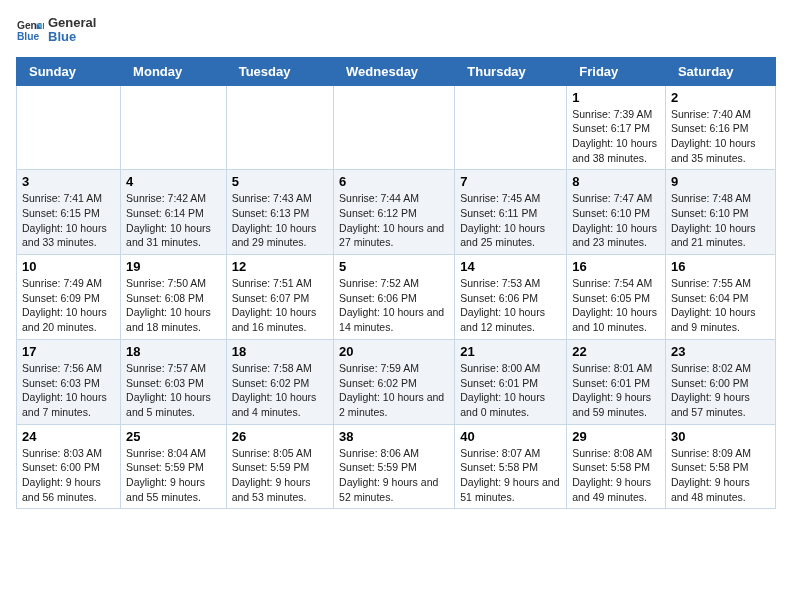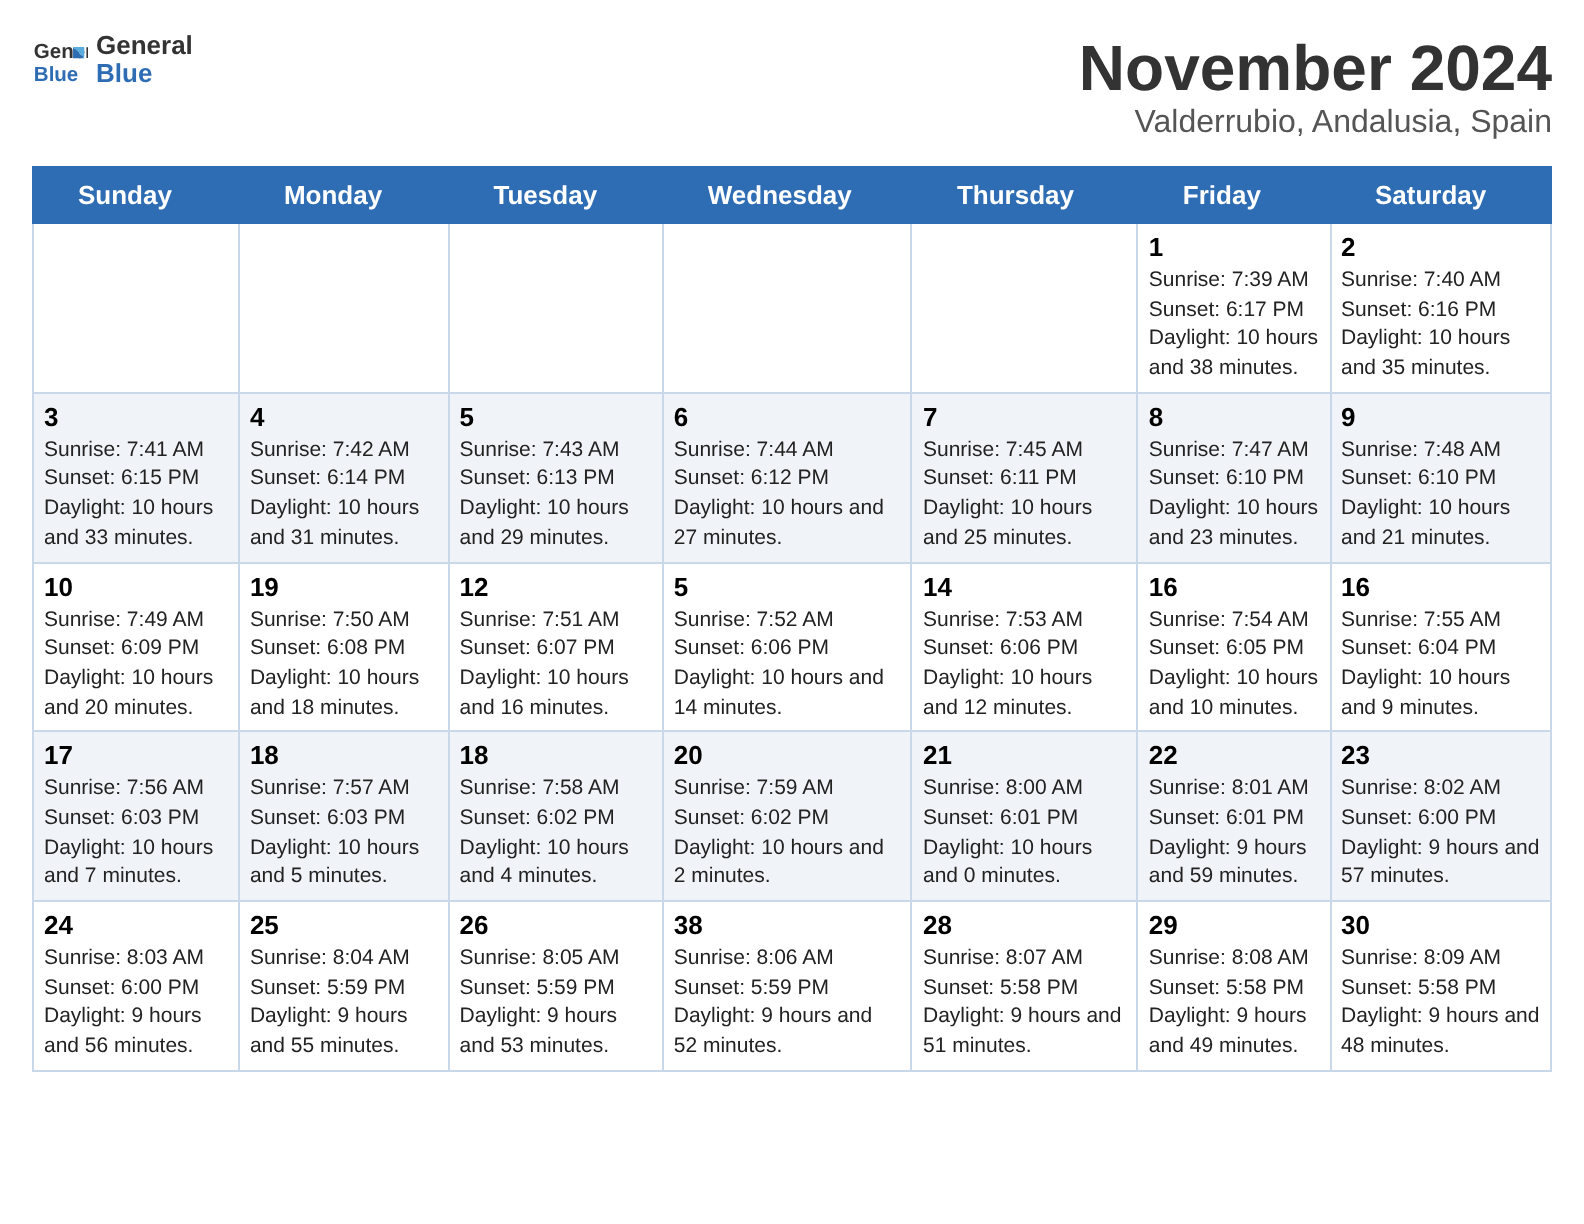--- a/index.html
+++ b/index.html
@@ -40,21 +40,21 @@
     table {
       width: 100%;
       border-collapse: collapse;
       font-size: 11px;
     }
     thead tr {
       background-color: #2e6db4;
       color: #fff;
     }
     thead th {
-      padding: 6px 22px;
+      padding: 6px 12px;
       text-align: left;
       font-size: 13px;
       font-weight: bold;
       border: 1px solid #2e6db4;
     }
     tbody tr {
       vertical-align: top;
     }
     tbody tr:nth-child(odd) {
       background-color: #fff;
@@ -88,24 +88,20 @@
       <text x="1" y="14" font-size="11" font-weight="bold" fill="#333">General</text>
       <text x="1" y="26" font-size="11" font-weight="bold" fill="#2e6db4">Blue</text>
       <polygon points="22,8 28,14 22,14" fill="#2e6db4"></polygon>
       <polygon points="22,8 28,14 28,8" fill="#5aacde"></polygon>
     </svg>
     <div>
       <div style="font-size:13px;font-weight:bold;color:#333;line-height:1.1;">General</div>
       <div style="font-size:13px;font-weight:bold;color:#2e6db4;line-height:1.1;">Blue</div>
     </div>
   </div>
-  <div class="title-block">
-    <div class="main-title">November 2024</div>
-    <div class="subtitle">Valderrubio, Andalusia, Spain</div>
-  </div>
 </div>
 
 <table>
   <thead>
     <tr>
       <th>Sunday</th>
       <th>Monday</th>
       <th>Tuesday</th>
       <th>Wednesday</th>
       <th>Thursday</th>
@@ -230,21 +226,21 @@
         </td>
         <td>
           <div class="day-num">26</div>
           <div class="day-info">Sunrise: 8:05 AM<br>Sunset: 5:59 PM<br>Daylight: 9 hours and 53 minutes.</div>
         </td>
         <td>
           <div class="day-num">38</div>
           <div class="day-info">Sunrise: 8:06 AM<br>Sunset: 5:59 PM<br>Daylight: 9 hours and 52 minutes.</div>
         </td>
         <td>
-          <div class="day-num">28</div>
+          <div class="day-num">40</div>
           <div class="day-info">Sunrise: 8:07 AM<br>Sunset: 5:58 PM<br>Daylight: 9 hours and 51 minutes.</div>
         </td>
         <td>
           <div class="day-num">29</div>
           <div class="day-info">Sunrise: 8:08 AM<br>Sunset: 5:58 PM<br>Daylight: 9 hours and 49 minutes.</div>
         </td>
         <td>
           <div class="day-num">30</div>
           <div class="day-info">Sunrise: 8:09 AM<br>Sunset: 5:58 PM<br>Daylight: 9 hours and 48 minutes.</div>
         </td>

